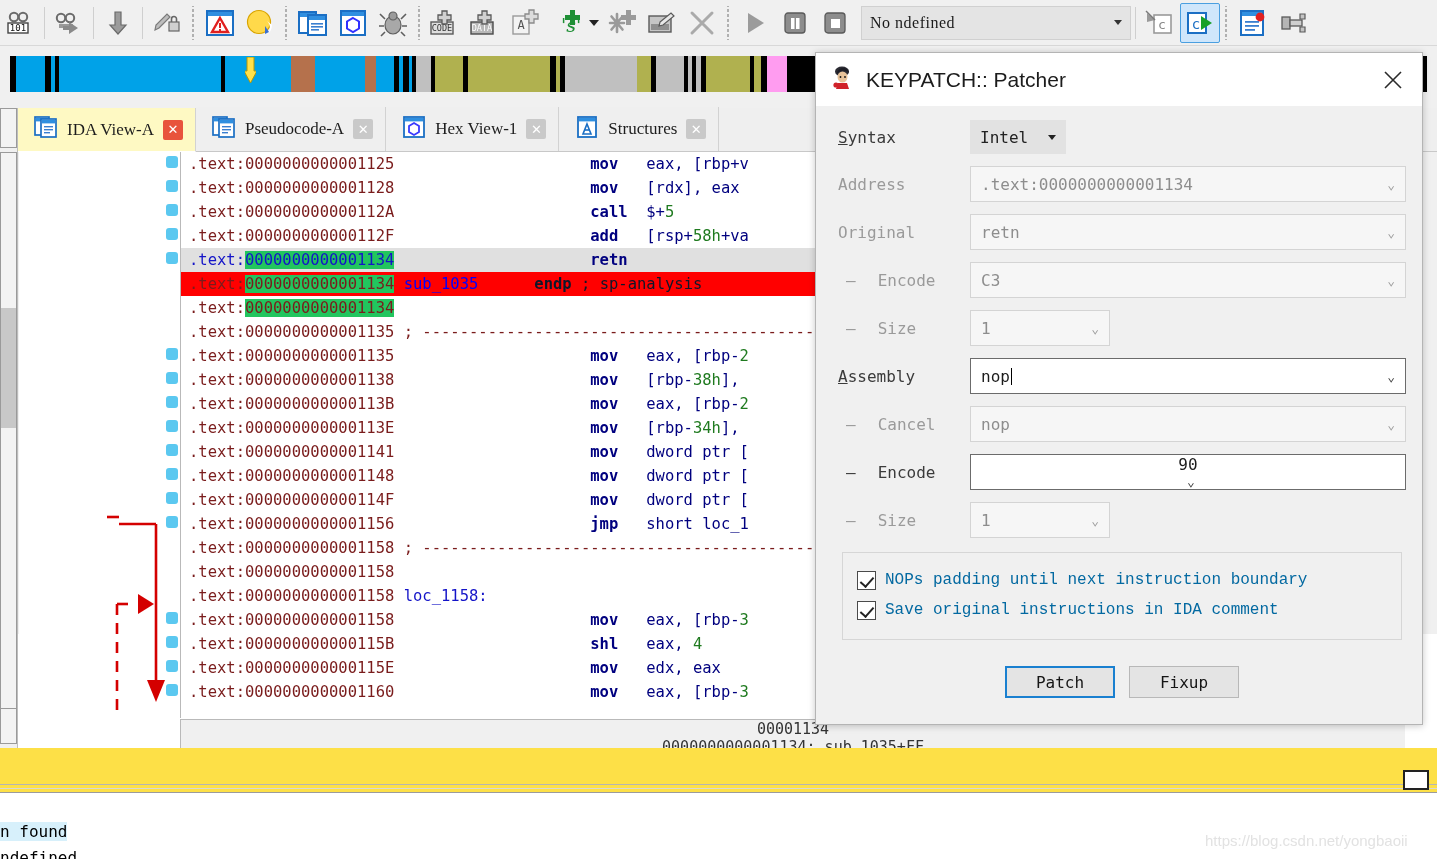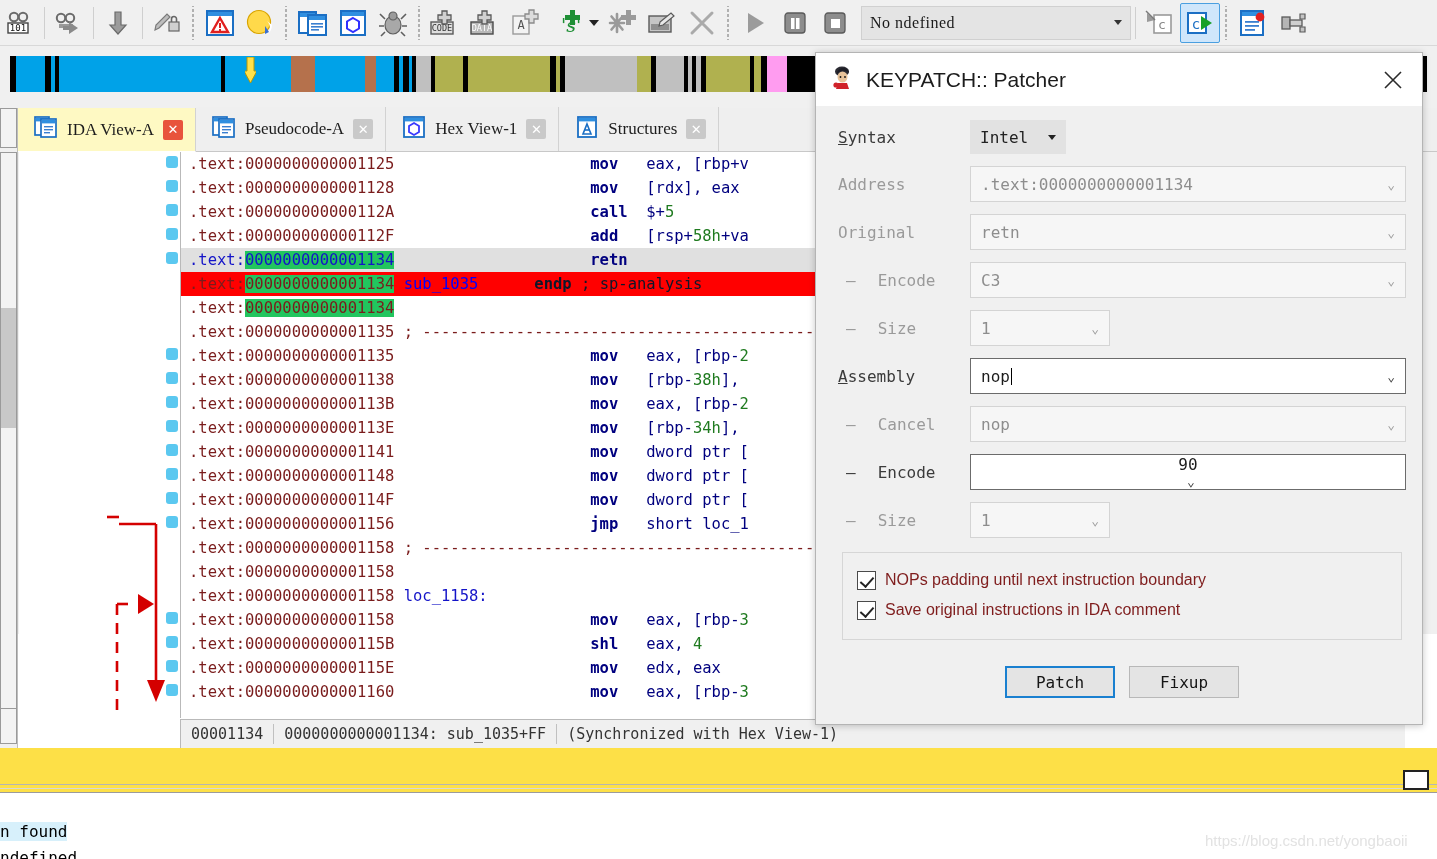--- a/index.html
+++ b/index.html
@@ -119,21 +119,21 @@
   .ln .num { color: #1f7a1f; }
   .ln.redline { background: #ff0000; }
   .ln.redline .nm { color: #0000ff; }
   .ln.redline .mn, .ln.redline .op { color: #0f172a; }
   .ln .dash { color: #7a1c1c; }
 
   .cstat {
     position: absolute; left: 161px; top: 567px; width: 1225px; height: 29px;
     background: #f0f0f0; border-top: 1px solid #b9b9b9; border-left: 1px solid #b9b9b9;
     display: flex; align-items: center;
-    font-family: "DejaVu Sans Mono", monospace; font-size: 15px; color: #333;
+    font-family: "DejaVu Sans Mono", monospace; font-size: 15px; color: #333; flex-direction: column;
   }
   .cstat .cell { padding: 0 10px; height: 29px; display: flex; align-items: center; }
   .cstat .div { width: 1px; height: 20px; background: #c0c0c0; }
 
   
   .vscroll {
     position: absolute; right: 0; top: 0; width: 16px; height: 566px;
     background: #f4f4f4; border-left: 1px solid #dcdcdc;
   }
   .vscroll .vthumb {
@@ -227,21 +227,21 @@
   }
   .chkrow { display: flex; align-items: center; height: 30px; }
   .chkbox {
     width: 19px; height: 19px; border: 1px solid #4a4a4a; background: #fff;
     margin-right: 9px; position: relative; flex: 0 0 19px;
   }
   .chkbox::after {
     content: ""; position: absolute; left: 5px; top: 2px; width: 6px; height: 11px;
     border: solid #222; border-width: 0 2px 2px 0; transform: rotate(42deg);
   }
-  .chklabel { font-family: Liberation Sans, sans-serif; font-size: 16px; color: #7f1d1d; }
+  .chklabel { font-family: Liberation Mono, monospace; font-size: 16px; color: #0369a1; }
 
   .btnrow { display: flex; justify-content: center; gap: 14px; margin-top: 26px; }
   .dbtn {
     width: 110px; height: 32px; background: #e4e4e4; border: 1px solid #b8b8b8;
     display: flex; align-items: center; justify-content: center;
     font-family: "DejaVu Sans Mono", monospace; font-size: 16px; color: #151515;
   }
   .dbtn.primary { border: 2px solid #1a80d0; }
 </style>
 </head>

